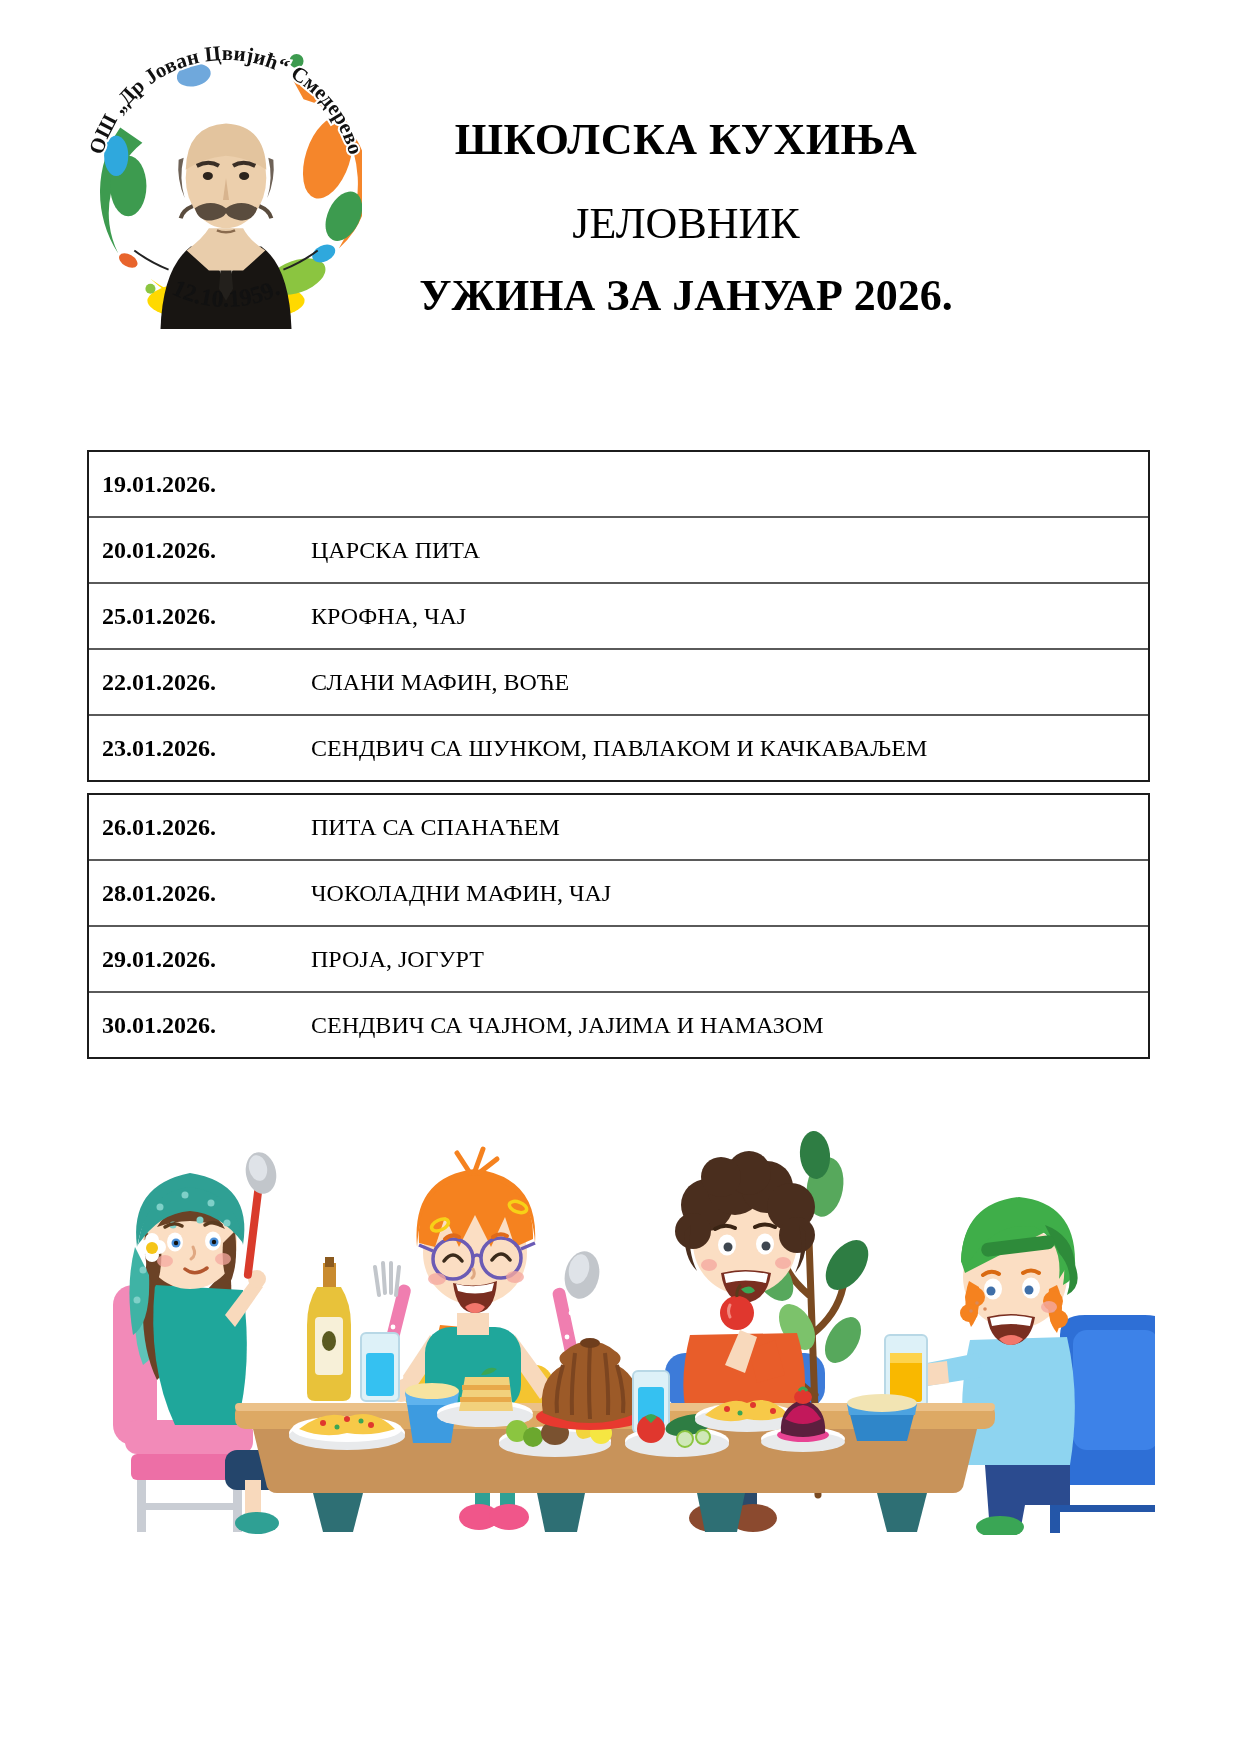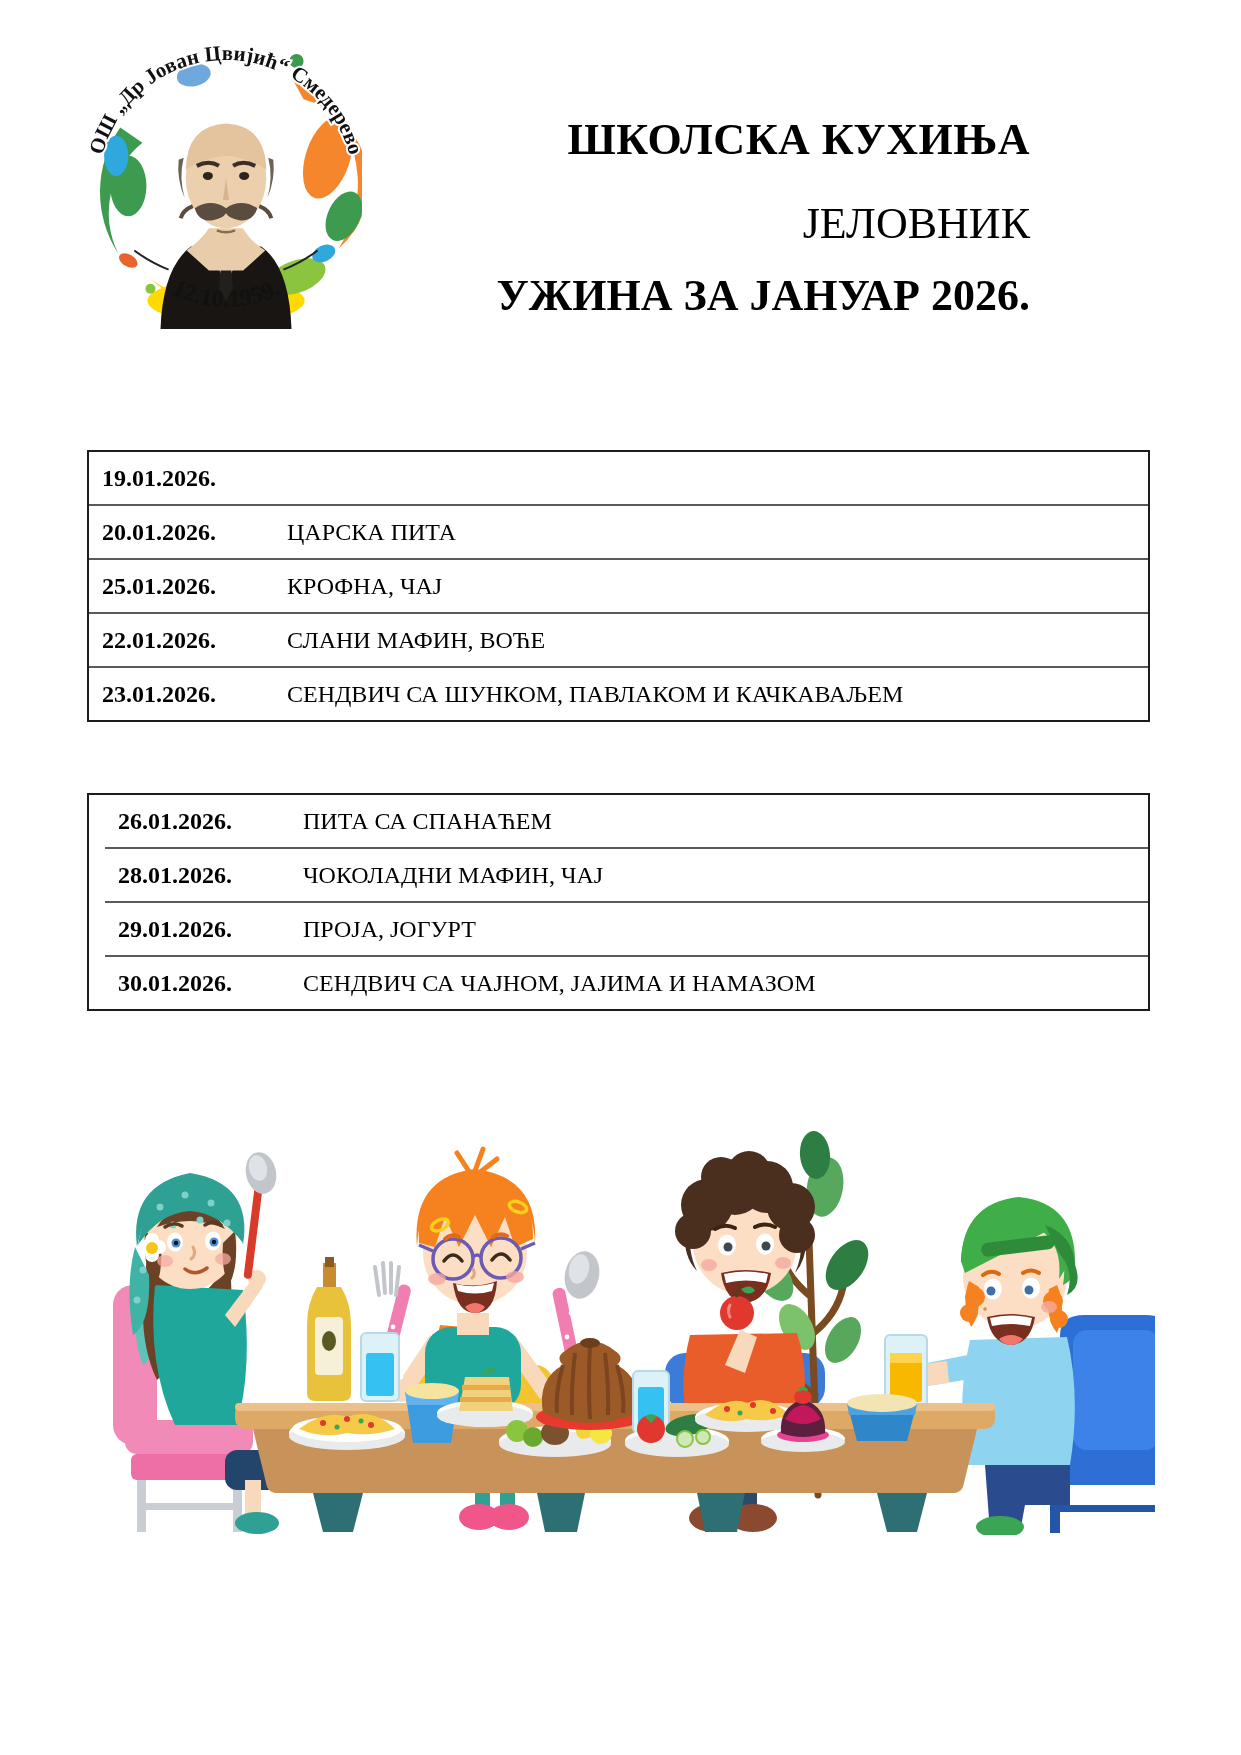--- a/index.html
+++ b/index.html
@@ -4,32 +4,32 @@
 <style>
   html,body{margin:0;padding:0;background:#888;}
   .page{
     position:relative;width:1241px;height:1755px;margin:0 auto;
     background:#ffffff;overflow:hidden;
     font-family:"Liberation Serif","DejaVu Serif",serif;color:#000;
   }
   
   .logo-wrap{position:absolute;left:90px;top:36px;width:272px;height:304px;}
   
-  .title-block{position:absolute;left:370px;top:118px;width:660px;text-align:right;}
+  .title-block{position:absolute;left:356px;top:118px;width:660px;text-align:center;}
   .title-line1{font-size:44px;font-weight:bold;line-height:1.0;letter-spacing:.5px;}
   .title-line2{font-size:44px;font-weight:normal;line-height:1.0;margin-top:40px;}
   .title-line3{font-size:44px;font-weight:bold;line-height:1.0;margin-top:28px;}
   
   .menu-table{
     position:absolute;left:87px;width:1063px;
     border:2px solid #1c1c1c;box-sizing:border-box;background:#fff;
   }
   .menu-table.week1{top:450px;}
-  .menu-table.week2{top:793px;padding-left:16px;}
-  .m-row{display:flex;align-items:center;height:52px;border-top:2px solid #5a5a5a;}
+  .menu-table.week2{top:793px;}
+  .m-row{display:flex;align-items:center;height:64px;border-top:2px solid #5a5a5a;gap:24px;}
   .m-row:first-child{border-top:none;}
   .cell-date{width:198px;padding-left:13px;box-sizing:border-box;
     font-size:24px;font-weight:bold;white-space:nowrap;}
   .cell-meal{flex:1;font-size:24px;white-space:nowrap;}
   
   .illu-wrap{position:absolute;left:85px;top:1035px;width:1070px;height:500px;}
   svg text{user-select:none;}
 </style>
 </head>
 <body>

